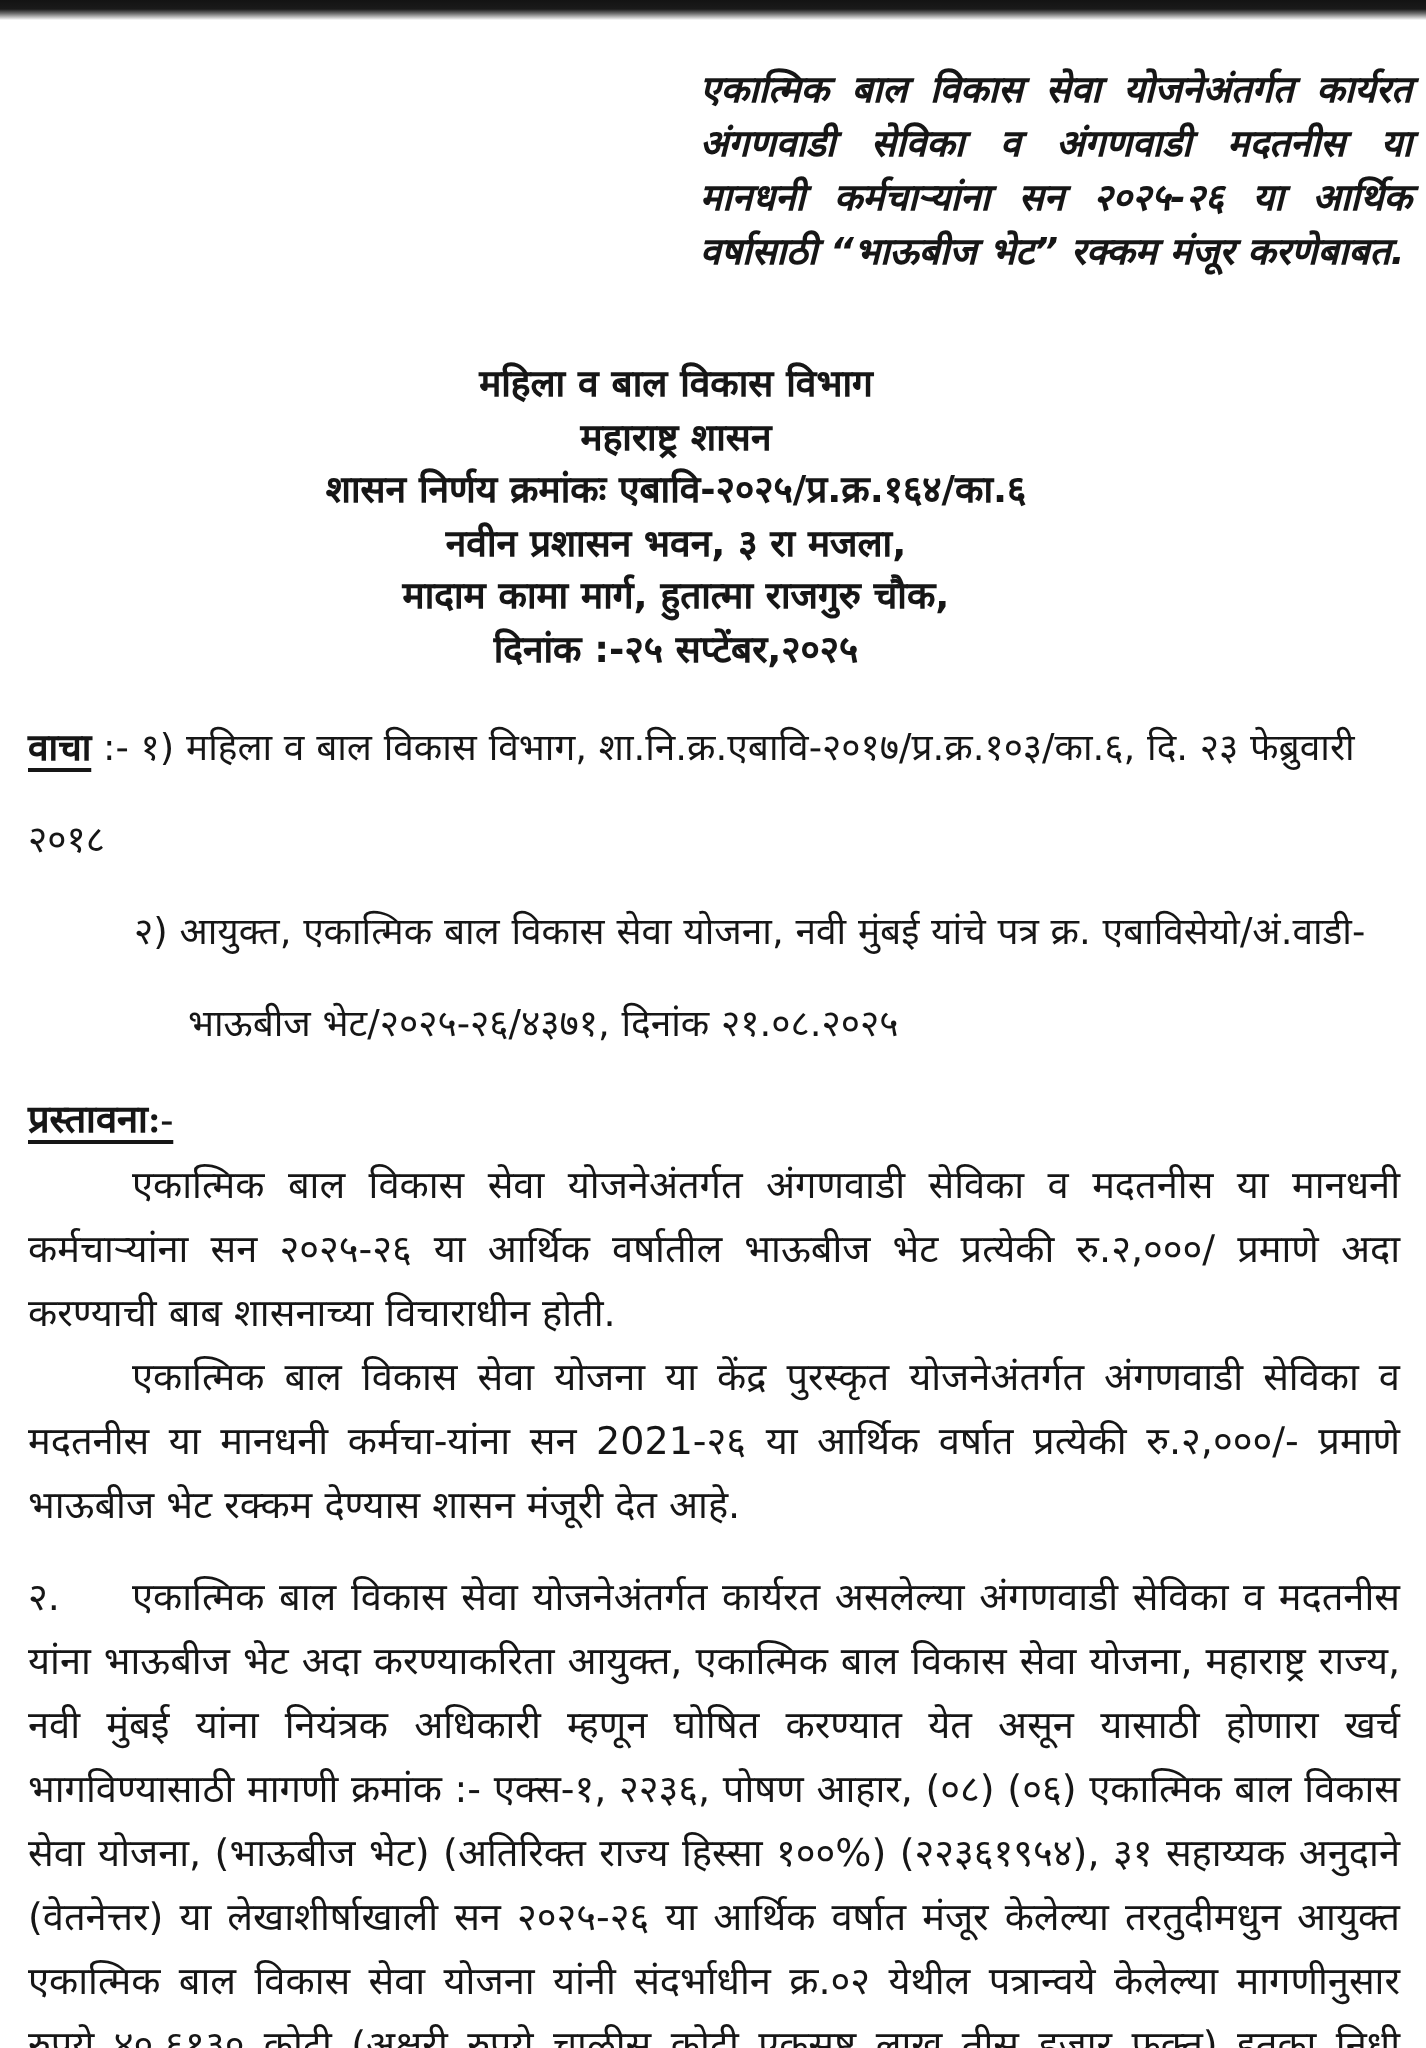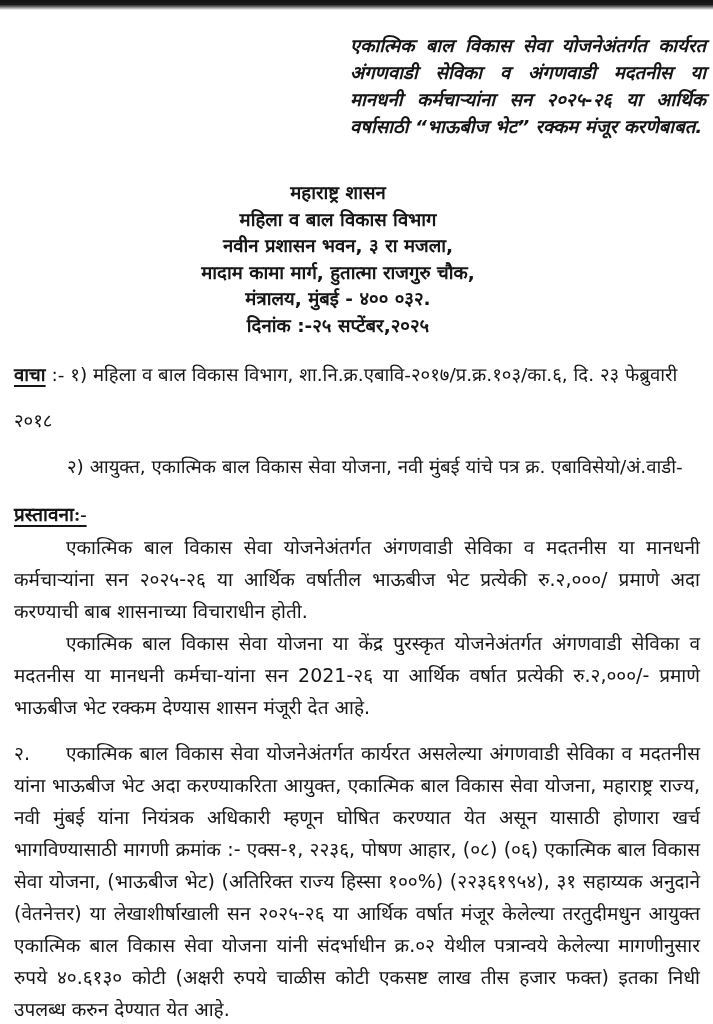--- a/index.html
+++ b/index.html
@@ -69,31 +69,32 @@
 </head>
 <body>
 
 <div class="page">
 
   <div class="top-bar"></div>
 
   <div class="subject">एकात्मिक बाल विकास सेवा योजनेअंतर्गत कार्यरत अंगणवाडी सेविका व अंगणवाडी मदतनीस या मानधनी कर्मचाऱ्यांना सन २०२५-२६ या आर्थिक वर्षासाठी “भाऊबीज भेट” रक्कम मंजूर करणेबाबत.</div>
 
   <div class="letterhead">
+    <div>महिला व बाल विकास विभाग</div>
     <div>महाराष्ट्र शासन</div>
-    <div>महिला व बाल विकास विभाग</div>
+    <div>शासन निर्णय क्रमांकः एबावि-२०२५/प्र.क्र.१६४/का.६</div>
     <div>नवीन प्रशासन भवन, ३ रा मजला,</div>
     <div>मादाम कामा मार्ग, हुतात्मा राजगुरु चौक,</div>
-    <div>मंत्रालय, मुंबई - ४०० ०३२.</div>
     <div>दिनांक :-२५ सप्टेंबर,२०२५</div>
   </div>
 
   <div class="vacha">
     <div><span class="bold underline">वाचा</span><span> :- </span><span>१) महिला व बाल विकास विभाग, शा.नि.क्र.एबावि-२०१७/प्र.क्र.१०३/का.६, दि. २३ फेब्रुवारी २०१८</span></div>
     <div class="vacha-l2">२) आयुक्त, एकात्मिक बाल विकास सेवा योजना, नवी मुंबई यांचे पत्र क्र. एबाविसेयो/अं.वाडी-</div>
+    <div class="vacha-l3">भाऊबीज भेट/२०२५-२६/४३७१, दिनांक २१.०८.२०२५</div>
   </div>
 
   <div class="section">
     <div class="heading"><span class="bold underline">प्रस्तावना:-</span></div>
     <p class="para indent">एकात्मिक बाल विकास सेवा योजनेअंतर्गत अंगणवाडी सेविका व मदतनीस या मानधनी कर्मचाऱ्यांना सन २०२५-२६ या आर्थिक वर्षातील भाऊबीज भेट प्रत्येकी रु.२,०००/ प्रमाणे अदा करण्याची बाब शासनाच्या विचाराधीन होती.</p>
   </div>
 
   <div class="section">
     <p class="para indent">एकात्मिक बाल विकास सेवा योजना या केंद्र पुरस्कृत योजनेअंतर्गत अंगणवाडी सेविका व मदतनीस या मानधनी कर्मचा-यांना सन 2021-२६ या आर्थिक वर्षात प्रत्येकी रु.२,०००/- प्रमाणे भाऊबीज भेट रक्कम देण्यास शासन मंजूरी देत आहे.</p>
     <p class="para para2"><span class="para-num">२.</span><span>एकात्मिक बाल विकास सेवा योजनेअंतर्गत कार्यरत असलेल्या अंगणवाडी सेविका व मदतनीस यांना भाऊबीज भेट अदा करण्याकरिता आयुक्त, एकात्मिक बाल विकास सेवा योजना, महाराष्ट्र राज्य, नवी मुंबई यांना नियंत्रक अधिकारी म्हणून घोषित करण्यात येत असून यासाठी होणारा खर्च भागविण्यासाठी मागणी क्रमांक :- एक्स-१, २२३६, पोषण आहार, (०८) (०६) एकात्मिक बाल विकास सेवा योजना, (भाऊबीज भेट) (अतिरिक्त राज्य हिस्सा १००%) (२२३६१९५४), ३१ सहाय्यक अनुदाने (वेतनेत्तर) या लेखाशीर्षाखाली सन २०२५-२६ या आर्थिक वर्षात मंजूर केलेल्या तरतुदीमधुन आयुक्त एकात्मिक बाल विकास सेवा योजना यांनी संदर्भाधीन क्र.०२ येथील पत्रान्वये केलेल्या मागणीनुसार रुपये ४०.६१३० कोटी (अक्षरी रुपये चाळीस कोटी एकसष्ट लाख तीस हजार फक्त) इतका निधी उपलब्ध करुन देण्यात येत आहे.</span></p>

